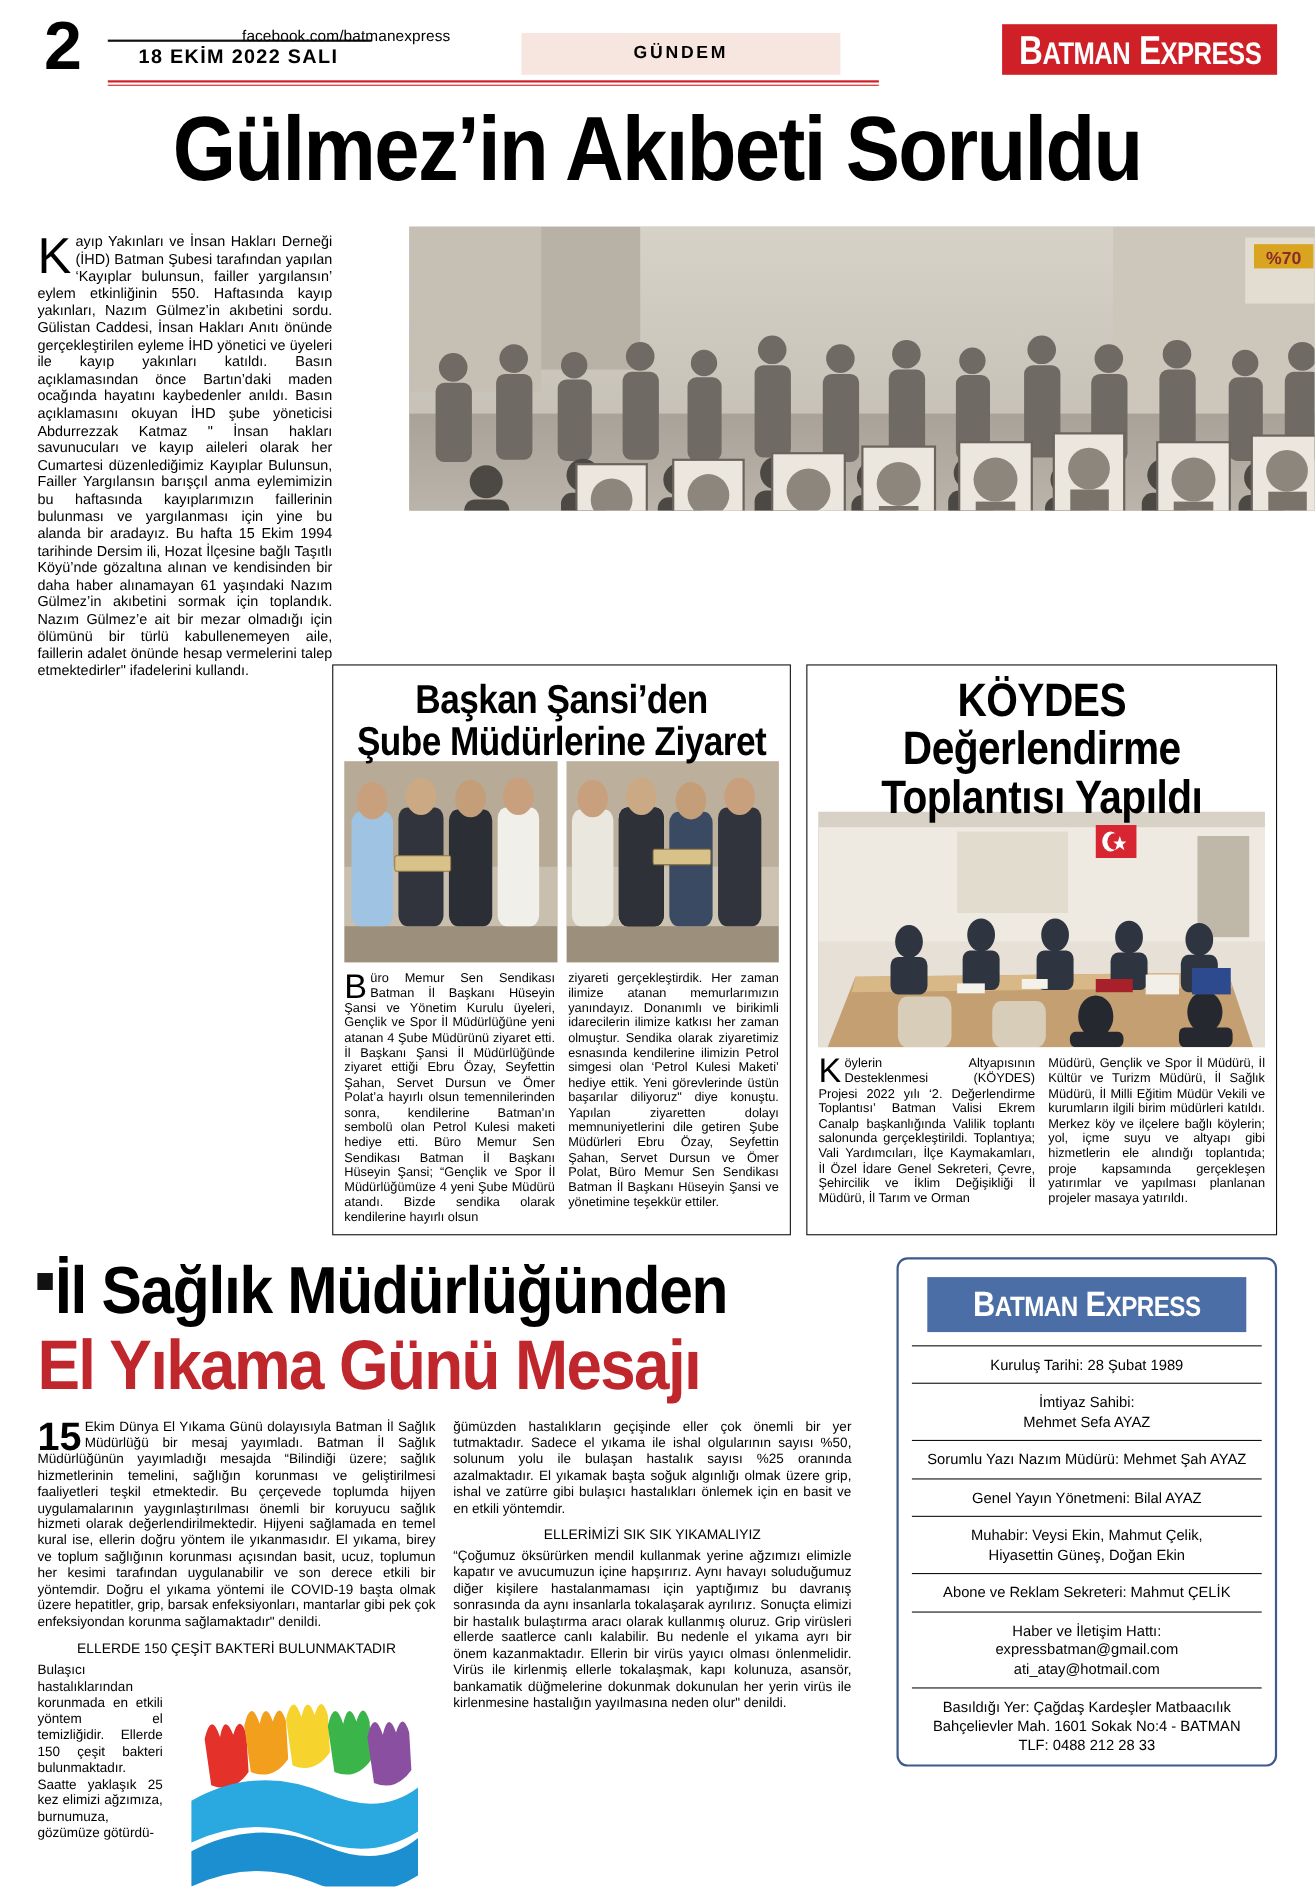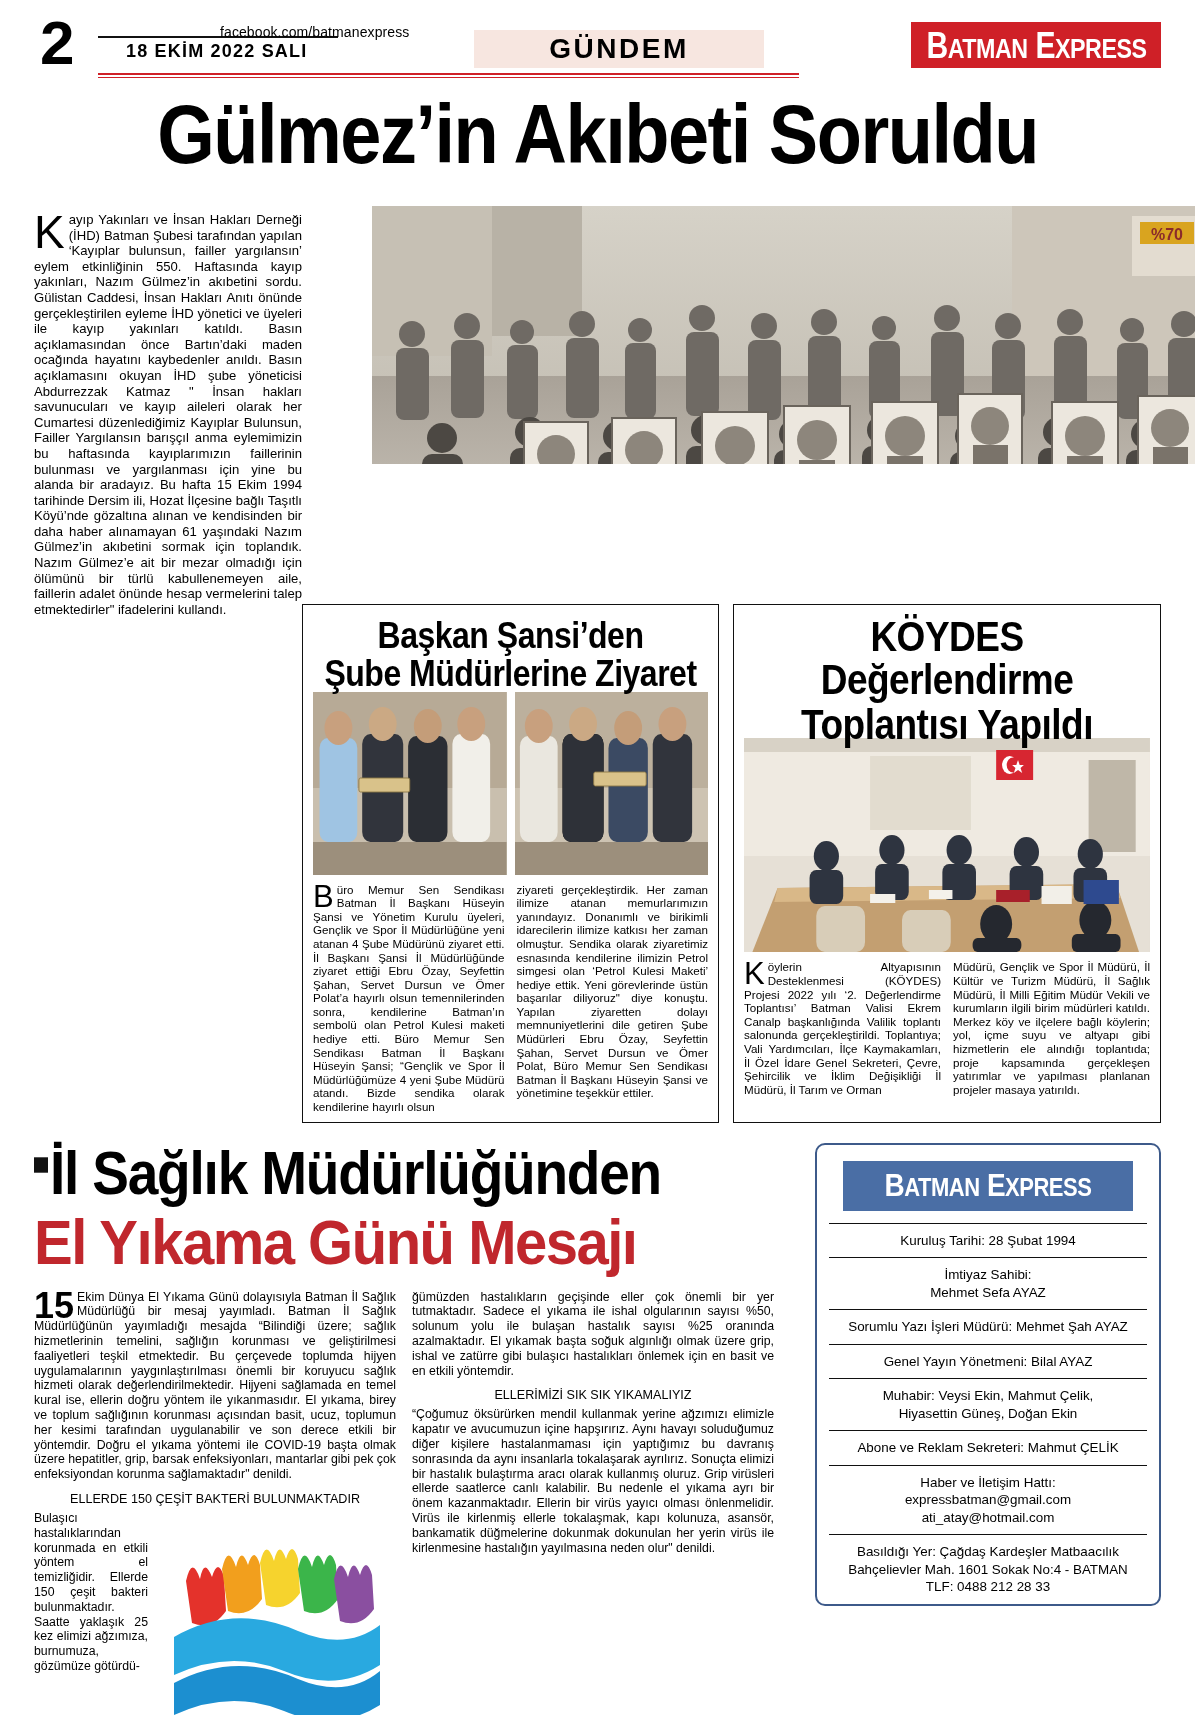--- a/index.html
+++ b/index.html
@@ -30,21 +30,21 @@
   .hdr-date {
     position: absolute; left: 92px; top: 19px;
     font-size: 18px; font-weight: 700; letter-spacing: 1.2px;
   }
   .gundem-box {
     position: absolute; left: 440px; top: 8px; width: 290px; height: 38px;
     background: #f7e6e0;
     display: flex; align-items: center; justify-content: center;
   }
   .gundem-box span {
-    font-size: 28px; font-weight: 700; letter-spacing: 2.5px;
+    font-size: 16px; font-weight: 700; letter-spacing: 2.5px;
   }
   .hdr-redline1 {
     position: absolute; left: 64px; top: 51px; right: 362px; height: 2px; background: #cf2027;
   }
   .hdr-redline2 {
     position: absolute; left: 64px; top: 55px; right: 362px; height: 1px; background: #cf2027;
   }
   .masthead-logo {
     position: absolute; right: 0; top: 0; width: 250px; height: 46px;
     background: #cf2027;
@@ -483,24 +483,24 @@
           <div class="sub-h">ELLERİMİZİ SIK SIK YIKAMALIYIZ</div>
           <div>“Çoğumuz öksürürken mendil kullanmak yerine ağzımızı elimizle kapatır ve avucumuzun içine hapşırırız. Aynı havayı soluduğumuz diğer kişilere hastalanmaması için yaptığımız bu davranış sonrasında da aynı insanlarla tokalaşarak ayrılırız. Sonuçta elimizi bir hastalık bulaştırma aracı olarak kullanmış oluruz. Grip virüsleri ellerde saatlerce canlı kalabilir. Bu nedenle el yıkama ayrı bir önem kazanmaktadır. Ellerin bir virüs yayıcı olması önlenmelidir. Virüs ile kirlenmiş ellerle tokalaşmak, kapı kolunuza, asansör, bankamatik düğmelerine dokunmak dokunulan her yerin virüs ile kirlenmesine hastalığın yayılmasına neden olur" denildi.</div>
         </div>
       </div>
     </div>
 
     <div class="sidebar">
       <div class="sb-logo">
         <span class="lg"><span>B</span><span class="sm">ATMAN</span> <span>E</span><span class="sm">XPRESS</span></span>
       </div>
-      <div class="sb-row">Kuruluş Tarihi: 28 Şubat 1994</div>
+      <div class="sb-row">Kuruluş Tarihi: 28 Şubat 1989</div>
       <div class="sb-row" style="white-space:pre-line">İmtiyaz Sahibi:
 Mehmet Sefa AYAZ</div>
-      <div class="sb-row">Sorumlu Yazı İşleri Müdürü: Mehmet Şah AYAZ</div>
+      <div class="sb-row">Sorumlu Yazı Nazım Müdürü: Mehmet Şah AYAZ</div>
       <div class="sb-row">Genel Yayın Yönetmeni: Bilal AYAZ</div>
       <div class="sb-row" style="white-space:pre-line">Muhabir: Veysi Ekin, Mahmut Çelik,
 Hiyasettin Güneş, Doğan Ekin</div>
       <div class="sb-row">Abone ve Reklam Sekreteri: Mahmut ÇELİK</div>
       <div class="sb-row" style="white-space:pre-line">Haber ve İletişim Hattı:
 expressbatman@gmail.com
 ati_atay@hotmail.com</div>
       <div class="sb-row" style="white-space:pre-line">Basıldığı Yer: Çağdaş Kardeşler Matbaacılık
 Bahçelievler Mah. 1601 Sokak No:4  -  BATMAN
 TLF: 0488 212 28 33</div>

